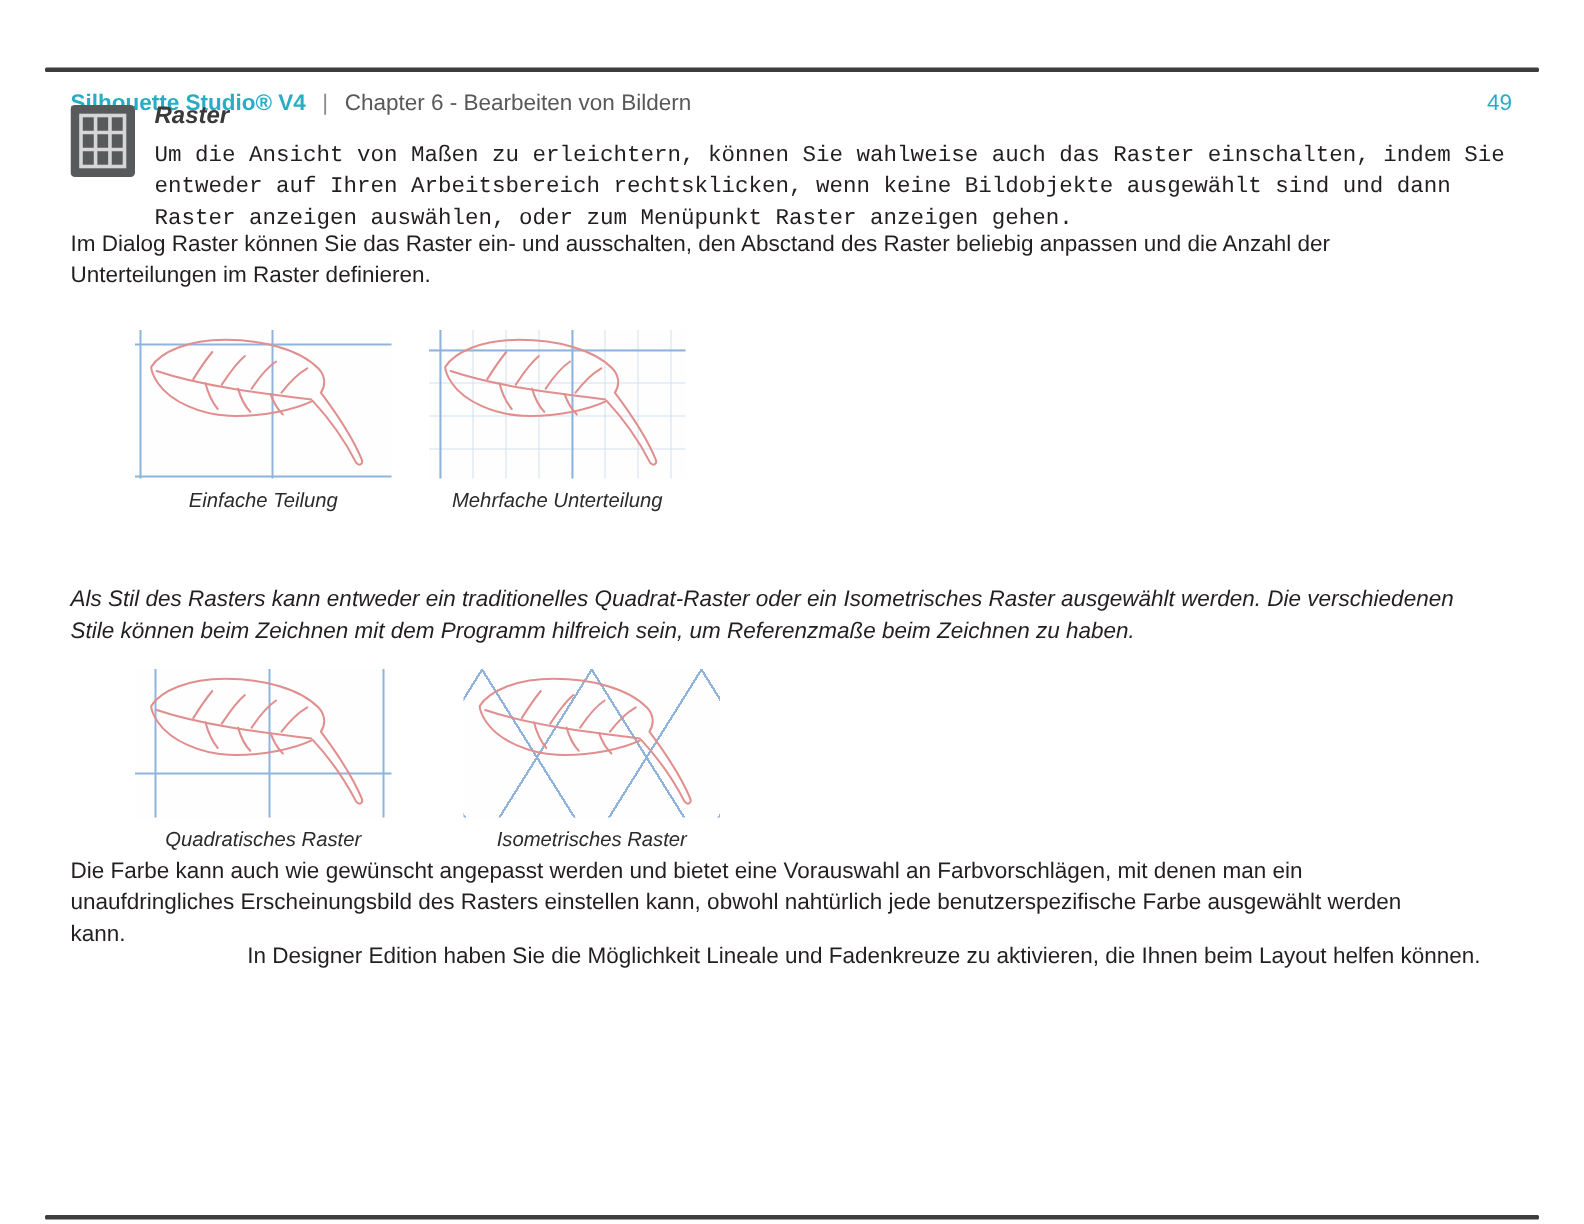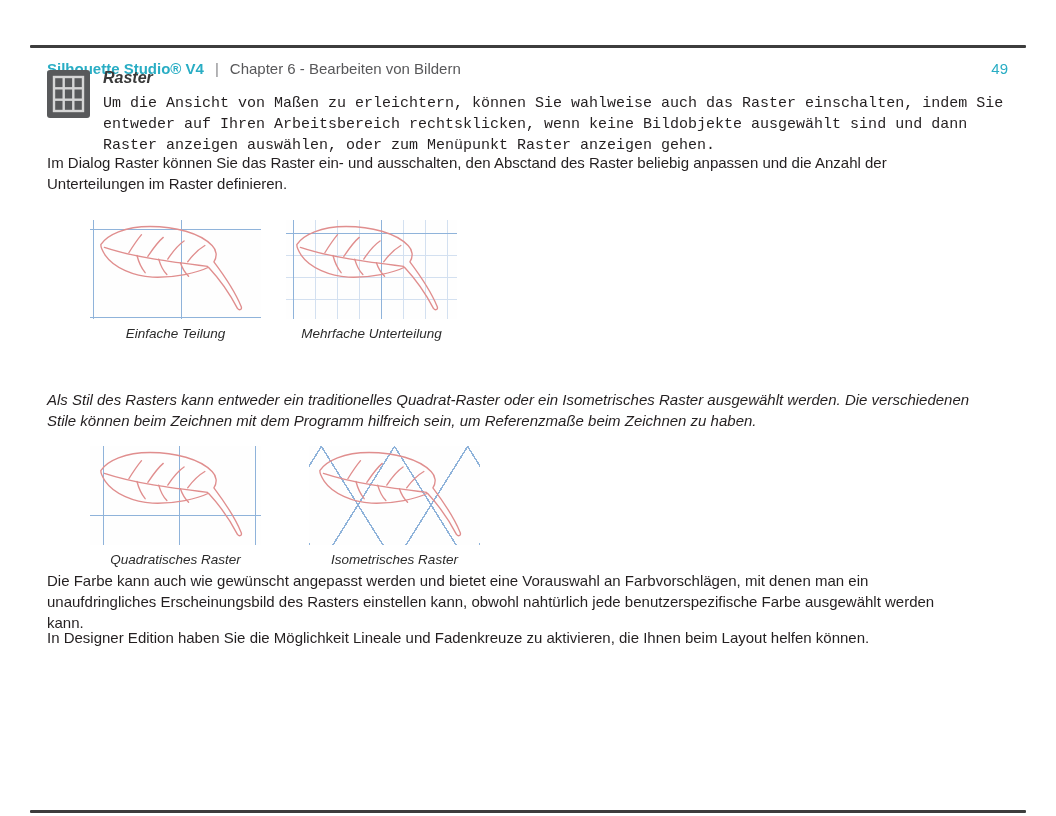--- a/index.html
+++ b/index.html
@@ -32,21 +32,21 @@
   .grid-icon{position:absolute;left:47px;top:70px;width:43px;height:48px;}
   .section-title{position:absolute;left:103px;top:69px;font-size:16px;font-weight:bold;font-style:italic;color:#3a3a3a;}
 
   
   .para{position:absolute;font-size:15px;line-height:21px;color:var(--body-text);}
   .p-intro{left:103px;top:93px;width:908px;font-family:Liberation Mono, monospace;}
   .p-dialog{left:47px;top:152px;width:934px;}
   .p-snap{left:47px;top:337px;width:938px;}
   .p-style{left:47px;top:389px;width:940px;font-style:italic;}
   .p-color{left:47px;top:570px;width:922px;}
-  .p-designer{left:47px;top:627px;width:940px;}
+  .p-designer{left:47px;top:627px;width:940px;text-align:right;}
 
   
   .fig-row{position:absolute;left:90px;display:flex;gap:25px;}
   .fig-row-1{top:220px;}
   .fig-row-2{top:446px;gap:48px;}
   .figure{width:171px;}
   .fig-box{width:171px;height:99px;background:#fefefe;position:relative;overflow:hidden;}
   .fig-box svg{position:absolute;left:1px;top:2px;width:168px;height:95px;}
   .fig-caption{margin-top:7px;text-align:center;font-style:italic;font-size:13.5px;color:#2b2b2b;}
 

